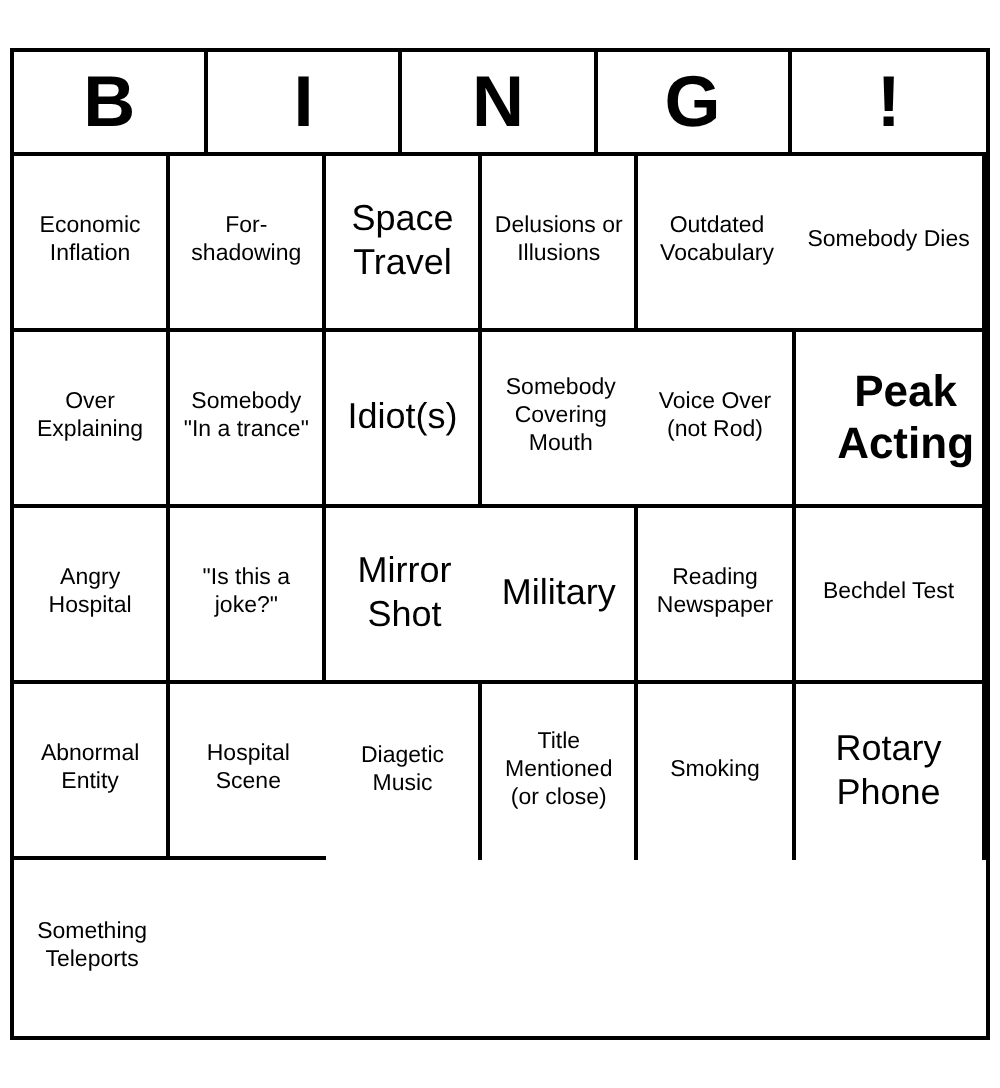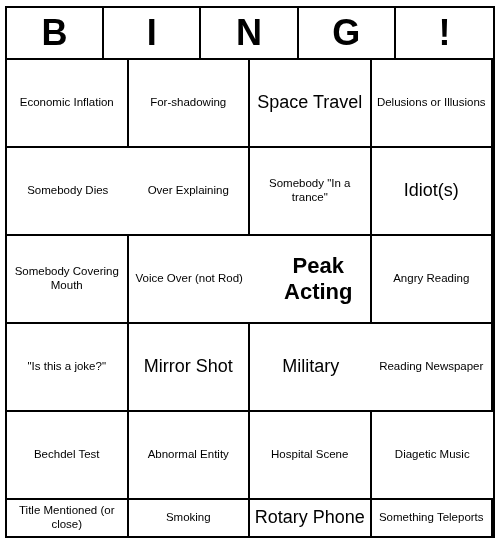--- a/index.html
+++ b/index.html
@@ -27,21 +27,21 @@
       font-size: 36px;
       font-weight: bold;
       padding: 4px 0;
       border-right: 2px solid #000;
     }
     .bingo-header-cell:last-child {
       border-right: none;
     }
     .bingo-grid {
       display: grid;
-      grid-template-columns: repeat(4, 1fr);
+      grid-template-columns: repeat(6, 1fr);
       grid-template-rows: repeat(5, 88px);
     }
     .bingo-cell {
       border-right: 2px solid #000;
       border-bottom: 2px solid #000;
       display: flex;
       align-items: center;
       justify-content: center;
       text-align: center;
       padding: 4px;
@@ -73,28 +73,29 @@
       <div class="bingo-header-cell">I</div>
       <div class="bingo-header-cell">N</div>
       <div class="bingo-header-cell">G</div>
       <div class="bingo-header-cell">!</div>
     </div>
   <div class="bingo-grid">
   <div class="bingo-cell">Economic Inflation</div>
       <div class="bingo-cell">For-shadowing</div>
       <div class="bingo-cell large-text">Space Travel</div>
       <div class="bingo-cell">Delusions or Illusions</div>
+      <div class="bingo-cell">Outdated Vocabulary</div>
       <div class="bingo-cell">Somebody Dies</div>
       <div class="bingo-cell">Over Explaining</div>
       <div class="bingo-cell">Somebody "In a trance"</div>
       <div class="bingo-cell large-text">Idiot(s)</div>
       <div class="bingo-cell">Somebody Covering Mouth</div>
       <div class="bingo-cell">Voice Over (not Rod)</div>
       <div class="bingo-cell xl-text">Peak Acting</div>
-      <div class="bingo-cell">Angry Reading</div>
+      <div class="bingo-cell">Angry Hospital</div>
       <div class="bingo-cell">"Is this a joke?"</div>
       <div class="bingo-cell large-text">Mirror Shot</div>
       <div class="bingo-cell large-text">Military</div>
       <div class="bingo-cell">Reading Newspaper</div>
       <div class="bingo-cell">Bechdel Test</div>
       <div class="bingo-cell">Abnormal Entity</div>
       <div class="bingo-cell">Hospital Scene</div>
       <div class="bingo-cell">Diagetic Music</div>
       <div class="bingo-cell">Title Mentioned (or close)</div>
       <div class="bingo-cell">Smoking</div>

